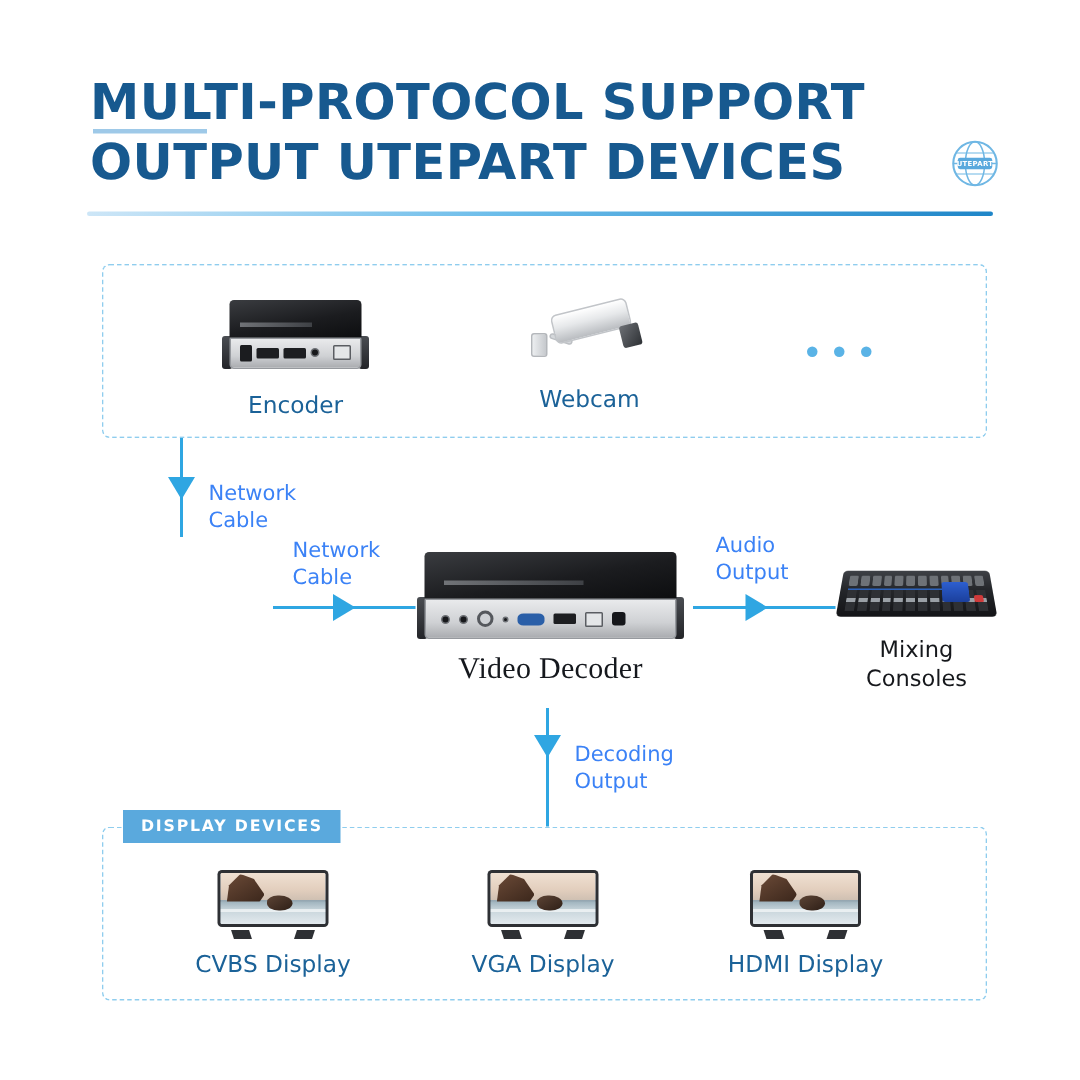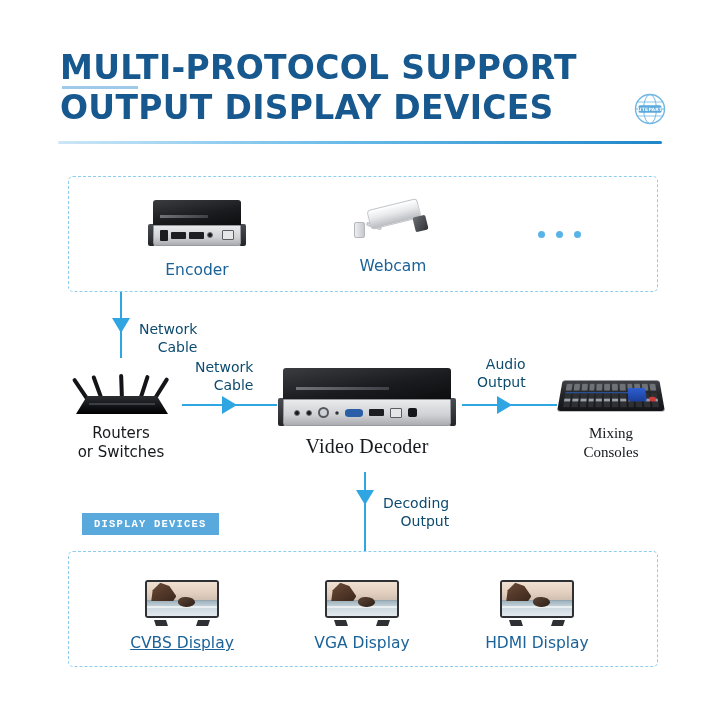--- a/index.html
+++ b/index.html
@@ -55,43 +55,42 @@
     color: #ffffff;
     font-family: "DejaVu Sans", sans-serif;
     font-weight: 700;
     font-size: 10.5px;
     letter-spacing: 1.2px;
     padding: 5px 12px 5px 12px;
     white-space: nowrap;
     line-height: 12px;
   }
   #network-badge { left: 82px; top: 165px; }
-  #display-badge { left: 82px; top: 513px; font-family: Liberation Mono, monospace; }
+  #display-badge { left: 82px; top: 540px; }
 
   
   .node { position: absolute; text-align: center; }
   .node-label {
     font-family: "DejaVu Sans", sans-serif;
     font-size: 15.5px;
     line-height: 19px;
     color: #1b6298;
     white-space: pre-line;
   }
   .node-label.dark { color: #16181c; font-size: 15px; }
   .node-label.big { font-size: 20px; color: #15181d; letter-spacing: .2px; }
 
   
   .edge-label {
     position: absolute;
     font-family: "DejaVu Sans", sans-serif;
     font-size: 14px;
     line-height: 18px;
-    color: #0c4a6e;
+    color: #3b82f6;
     white-space: pre-line;
-    text-align: right;
   }
 
   
   .conn { position: absolute; background: #2fa6e2; }
   .conn.v { width: 2.4px; }
   .conn.h { height: 2.4px; }
   .arrow-head { position: absolute; width: 0; height: 0; }
   .arrow-down {
     border-left: 9px solid transparent;
     border-right: 9px solid transparent;
@@ -263,21 +262,21 @@
   .tv .stand-l { left: 14%; transform: skewX(18deg); }
   .tv .stand-r { right: 14%; transform: skewX(-18deg); }
 </style>
 </head>
 <body>
 
 <div class="page">
 
   <div class="header">
     <div class="title">MULTI-PROTOCOL SUPPORT
-OUTPUT DISPLAY DEVICES</div>
+OUTPUT UTEPART DEVICES</div>
     <div class="title-underline"></div>
 
     <div class="brand-logo">
       <svg width="34" height="34" viewBox="0 0 34 34">
         <circle cx="17" cy="17" r="14.5" fill="none" stroke="#6fb7e4" stroke-width="1.4"></circle>
         <ellipse cx="17" cy="17" rx="6.4" ry="14.5" fill="none" stroke="#6fb7e4" stroke-width="1"></ellipse>
         <line x1="2.5" y1="17" x2="31.5" y2="17" stroke="#6fb7e4" stroke-width="1"></line>
         <line x1="4.6" y1="10" x2="29.4" y2="10" stroke="#6fb7e4" stroke-width=".8"></line>
         <line x1="4.6" y1="24" x2="29.4" y2="24" stroke="#6fb7e4" stroke-width=".8"></line>
         <rect x="5.5" y="13.2" width="23" height="7.6" rx="1.6" fill="#5aa9dd"></rect>
@@ -324,34 +323,20 @@
     <i></i>
       <i></i>
       <i></i>
   </div>
 
   <div class="conn v" style="left:120px; top:292px; height:66px;"></div>
   <div class="arrow-head arrow-down" style="left:112px; top:318px;"></div>
   <div class="edge-label" style="left:139px; top:320px;">Network
 Cable</div>
 
-  <div class="node" style="left:62px; top:370px; width:118px;">
-    <div class="art" style="height:48px;">
-      <div class="router" style="left:14px; top:0; width:92px; height:48px;">
-        <div class="ant" style="left:10px;  transform: rotate(-34deg);"></div>
-        <div class="ant" style="left:24px;  transform: rotate(-20deg);"></div>
-        <div class="ant" style="left:44px;  transform: rotate(-2deg);"></div>
-        <div class="ant" style="left:62px;  transform: rotate(18deg);"></div>
-        <div class="ant" style="left:76px;  transform: rotate(32deg);"></div>
-        <div class="body"></div>
-      </div>
-    </div>
-    <div class="node-label dark" style="margin-top:6px;">Routers
-or Switches</div>
-  </div>
 
   <div class="conn h" style="left:182px; top:404px; width:95px;"></div>
   <div class="arrow-head arrow-right" style="left:222px; top:396px;"></div>
   <div class="edge-label" style="left:195px; top:358px;">Network
 Cable</div>
 
   <div class="node" style="left:270px; top:366px; width:194px;">
     <div class="art" style="height:62px;">
       <div class="box-dev" style="left:13px; top:2px; width:168px; height:58px;">
         <div class="ear l"></div>
@@ -408,21 +393,21 @@
               <i></i>
               <i></i>
               <i></i>
               <i></i>
           </div>
           <div class="screen"></div>
           <div class="rec"></div>
         </div>
       </div>
     </div>
-    <div class="node-label dark" style="margin-top:10px;font-family:Liberation Serif, serif;">Mixing
+    <div class="node-label dark" style="margin-top:10px;">Mixing
 Consoles</div>
   </div>
 
   <div class="conn v" style="left:364px; top:472px; height:79px;"></div>
   <div class="arrow-head arrow-down" style="left:356px; top:490px;"></div>
   <div class="edge-label" style="left:383px; top:494px;">Decoding
 Output</div>
 
   <div class="dashed-box" id="display-box"></div>
   <div class="group-badge" id="display-badge">DISPLAY DEVICES</div>
@@ -435,21 +420,21 @@
             <div class="sky"></div>
             <div class="rock-big"></div>
             <div class="water"></div>
             <div class="rock-small"></div>
           </div>
         </div>
         <div class="stand-l"></div>
           <div class="stand-r"></div>
       </div>
     </div>
-    <div class="node-label" style="margin-top:8px;text-decoration:underline;">CVBS Display</div>
+    <div class="node-label" style="margin-top:8px;">CVBS Display</div>
   </div>
 
   <div class="node" style="left:478px; top:580px; width:118px;">
     <div class="art" style="height:46px;">
       <div class="tv" style="left:22px; top:0; width:74px; height:46px;">
         <div class="bezel">
           <div class="screen">
             <div class="sky"></div>
             <div class="rock-big"></div>
             <div class="water"></div>

